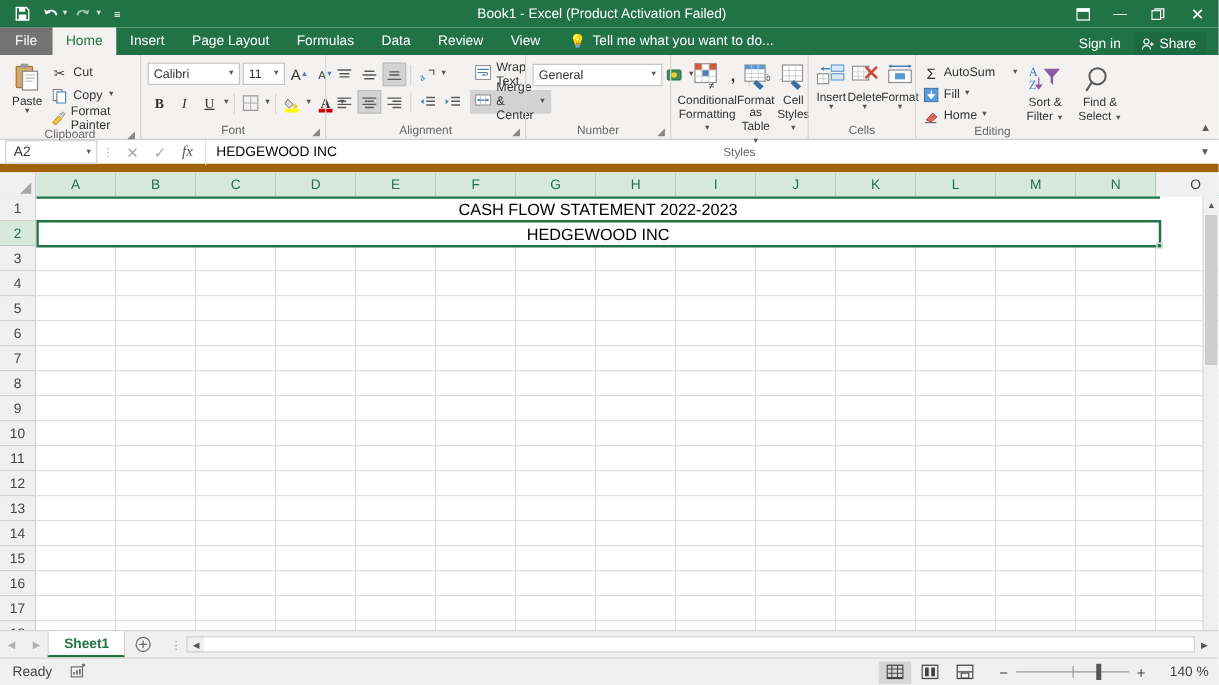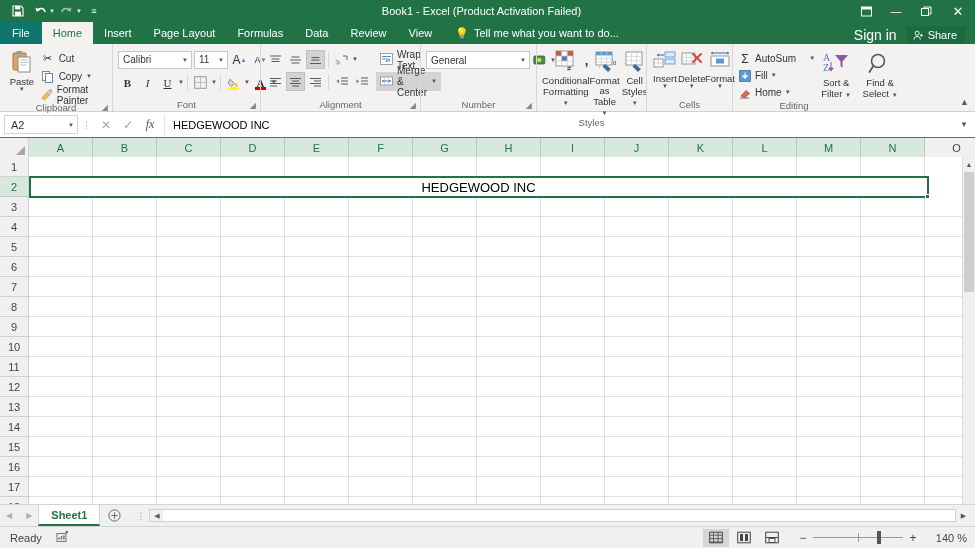--- a/index.html
+++ b/index.html
@@ -38,29 +38,29 @@
 
   
   .tabsrow {
     height: 22px; background: #217346; display: flex; align-items: flex-end;
     position: relative; flex: 0 0 22px;
   }
   .tab {
     height: 22px; padding: 0 11px; color: #ffffff; font-size: 11px;
     display: flex; align-items: center;
   }
-  .tab.file { background: #0f766e; padding: 0 12px; }
+  .tab.file { background: #737373; padding: 0 12px; }
   .tab.active { background: #f3f2f1; color: #217346; font-weight: normal; }
   .tellme {
     display: flex; align-items: center; gap: 5px; color: #ffffff; font-size: 11px;
     margin-left: 12px; height: 22px;
   }
   .bulb { font-size: 11px; }
   .acct { margin-left: auto; display: flex; align-items: center; gap: 10px; padding-right: 10px; }
-  .signin { color: #ffffff; font-size: 14px; }
+  .signin { color: #ffffff; font-size: 11px; }
   .share {
     color: #ffffff; font-size: 11px; display: flex; align-items: center; gap: 4px;
     background: #1e6a40; padding: 3px 8px 3px 6px;
   }
 
   
   .ribbon {
     background: #f3f2f1; height: 68px; display: flex; align-items: stretch;
     border-bottom: 1px solid #d2d0ce; position: relative; flex: 0 0 68px;
   }
@@ -80,21 +80,21 @@
   .paste-col { width: 42px; display: flex; flex-direction: column; align-items: center; padding-top: 1px; }
   .paste-ico { width: 26px; height: 26px; position: relative; }
   .paste-txt { font-size: 9.5px; color: #333; margin-top: 1px; }
   .mini-caret { font-size: 6px; color: #555; line-height: 5px; }
   .clip-list { display: flex; flex-direction: column; gap: 3px; padding-top: 3px; padding-left: 2px; }
   .clip-item { display: flex; align-items: center; gap: 4px; font-size: 10px; color: #333; height: 15px; }
   .clip-ico { width: 14px; height: 14px; display: flex; align-items: center; justify-content: center; font-size: 11px; }
 
   
   .g-font { width: 148px; }
-  .font-row1 { display: flex; align-items: center; gap: 2px; margin-bottom: 4px; }
+  .font-row1 { display: flex; gap: 2px; margin-bottom: 4px; }
   .font-row2 { display: flex; align-items: center; gap: 1px; }
   .combo {
     height: 18px; border: 1px solid #c8c6c4; background: #ffffff;
     display: flex; align-items: center; padding: 0 3px 0 4px; font-size: 10px; color: #333;
   }
   .combo .cv { flex: 1; overflow: hidden; white-space: nowrap; }
   .combo .cc { font-size: 6px; color: #555; margin-left: 2px; }
   .fname { width: 74px; }
   .fsize { width: 34px; }
   .ic {
@@ -147,21 +147,21 @@
   .ed-ico { width: 14px; height: 14px; display: flex; align-items: center; justify-content: center; font-size: 11px; }
   .ed-big { display: flex; gap: 2px; padding-top: 2px; }
 
   .ribbon-collapse {
     position: absolute; right: 6px; bottom: 4px; font-size: 9px; color: #5a5a5a;
   }
 
   
   .fbar {
     height: 26px; background: #ffffff; display: flex; align-items: center;
-    border-bottom: 1px solid #a16207; padding: 0 2px 0 4px; flex: 0 0 26px;
+    border-bottom: 7px solid #a16207; padding: 0 2px 0 4px; flex: 0 0 26px;
   }
   .namebox {
     width: 74px; height: 19px; border: 1px solid #d4d4d4; background: #fff;
     display: flex; align-items: center; padding: 0 3px 0 6px; font-size: 11px; color: #333;
   }
   .namebox .nv { flex: 1; }
   .namebox .nc { font-size: 6px; color: #555; }
   .fb-dots { color: #9a9a9a; font-size: 9px; letter-spacing: 0; margin: 0 4px; }
   .fb-btn {
     width: 22px; height: 20px; display: flex; align-items: center; justify-content: center;
@@ -825,20 +825,21 @@
       <div class="gridline-h" style="top:179px;"></div>
       <div class="gridline-h" style="top:199px;"></div>
       <div class="gridline-h" style="top:219px;"></div>
       <div class="gridline-h" style="top:239px;"></div>
       <div class="gridline-h" style="top:259px;"></div>
       <div class="gridline-h" style="top:279px;"></div>
       <div class="gridline-h" style="top:299px;"></div>
       <div class="gridline-h" style="top:319px;"></div>
       <div class="gridline-h" style="top:339px;"></div>
 
+      <div class="mergecell merge1" style="left:0px; top:0px; width:899px; height:20px;">CASH FLOW STATEMENT 2022-2023</div>
 
       <div class="mergecell" style="left:0px; top:20px; width:899px; height:20px;">HEDGEWOOD INC</div>
 
       <div class="sel-box" style="left:0px; top:19px; width:900px; height:22px;"></div>
       <div class="fill-handle" style="left:896px; top:37px;"></div>
     </div>
 
     <div class="vscroll">
       <div class="sc-arrow">▲</div>
       <div class="sc-thumb"></div>

